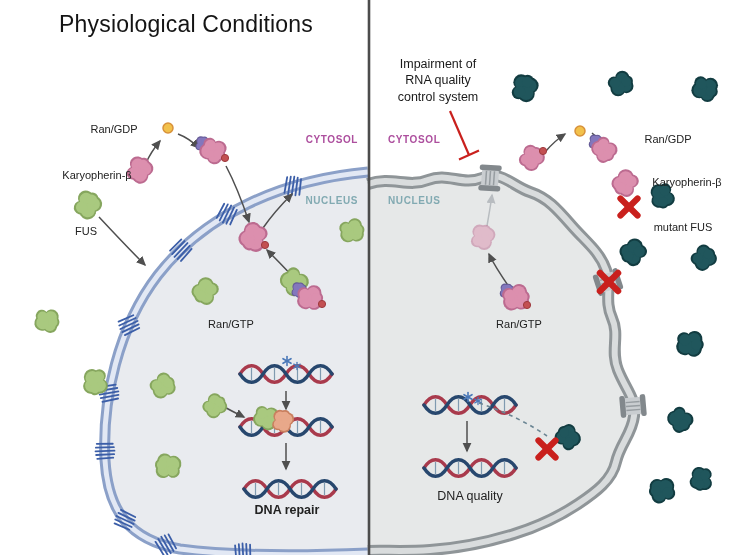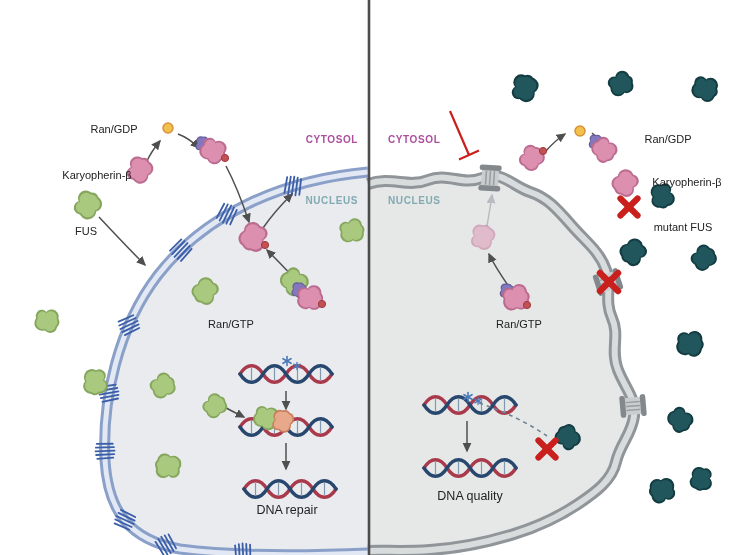--- a/index.html
+++ b/index.html
@@ -217,29 +217,33 @@
     <use href="#blob-teal" transform="translate(701,479) rotate(170) scale(0.95)"></use>
     <use href="#blob-teal" transform="translate(662,490) rotate(240) scale(1.05)"></use>
     <use href="#blob-teal" transform="translate(568,437) rotate(300)"></use>
   </g>
 
   <use href="#redx" transform="translate(629,207) scale(0.95)"></use>
   <use href="#redx" transform="translate(609,282)"></use>
   <use href="#redx" transform="translate(547,449) scale(0.95)"></use>
 </svg>
 
-
+  <div class="lbl title" style="left:186px;top:11px;">Physiological Conditions</div>
+
+  <div class="lbl annotation" style="left:438px;top:56px;">Impairment of
+RNA quality
+control system</div>
 
   <div class="lbl" style="left:114px;top:123px;">Ran/GDP</div>
   <div class="lbl" style="left:97px;top:169px;">Karyopherin-β</div>
   <div class="lbl" style="left:86px;top:225px;">FUS</div>
   <div class="lbl lbl-end compartment cytosol" style="left:358px;top:134px;">CYTOSOL</div>
   <div class="lbl lbl-end compartment nucleus" style="left:358px;top:195px;">NUCLEUS</div>
   <div class="lbl" style="left:231px;top:318px;">Ran/GTP</div>
-  <div class="lbl" style="left:287px;top:503px;font-size:12.5px;">DNA repair</div>
+  <div class="lbl" style="left:287px;top:503px;font-size:12.5px;font-weight:bold;">DNA repair</div>
 
   <div class="lbl lbl-start compartment cytosol" style="left:388px;top:134px;">CYTOSOL</div>
   <div class="lbl lbl-start compartment nucleus" style="left:388px;top:195px;">NUCLEUS</div>
   <div class="lbl" style="left:668px;top:133px;">Ran/GDP</div>
   <div class="lbl" style="left:687px;top:176px;">Karyopherin-β</div>
   <div class="lbl" style="left:683px;top:221px;">mutant FUS</div>
   <div class="lbl" style="left:519px;top:318px;">Ran/GTP</div>
   <div class="lbl" style="left:470px;top:489px;font-size:12.5px;">DNA quality</div>
 </div>
 

